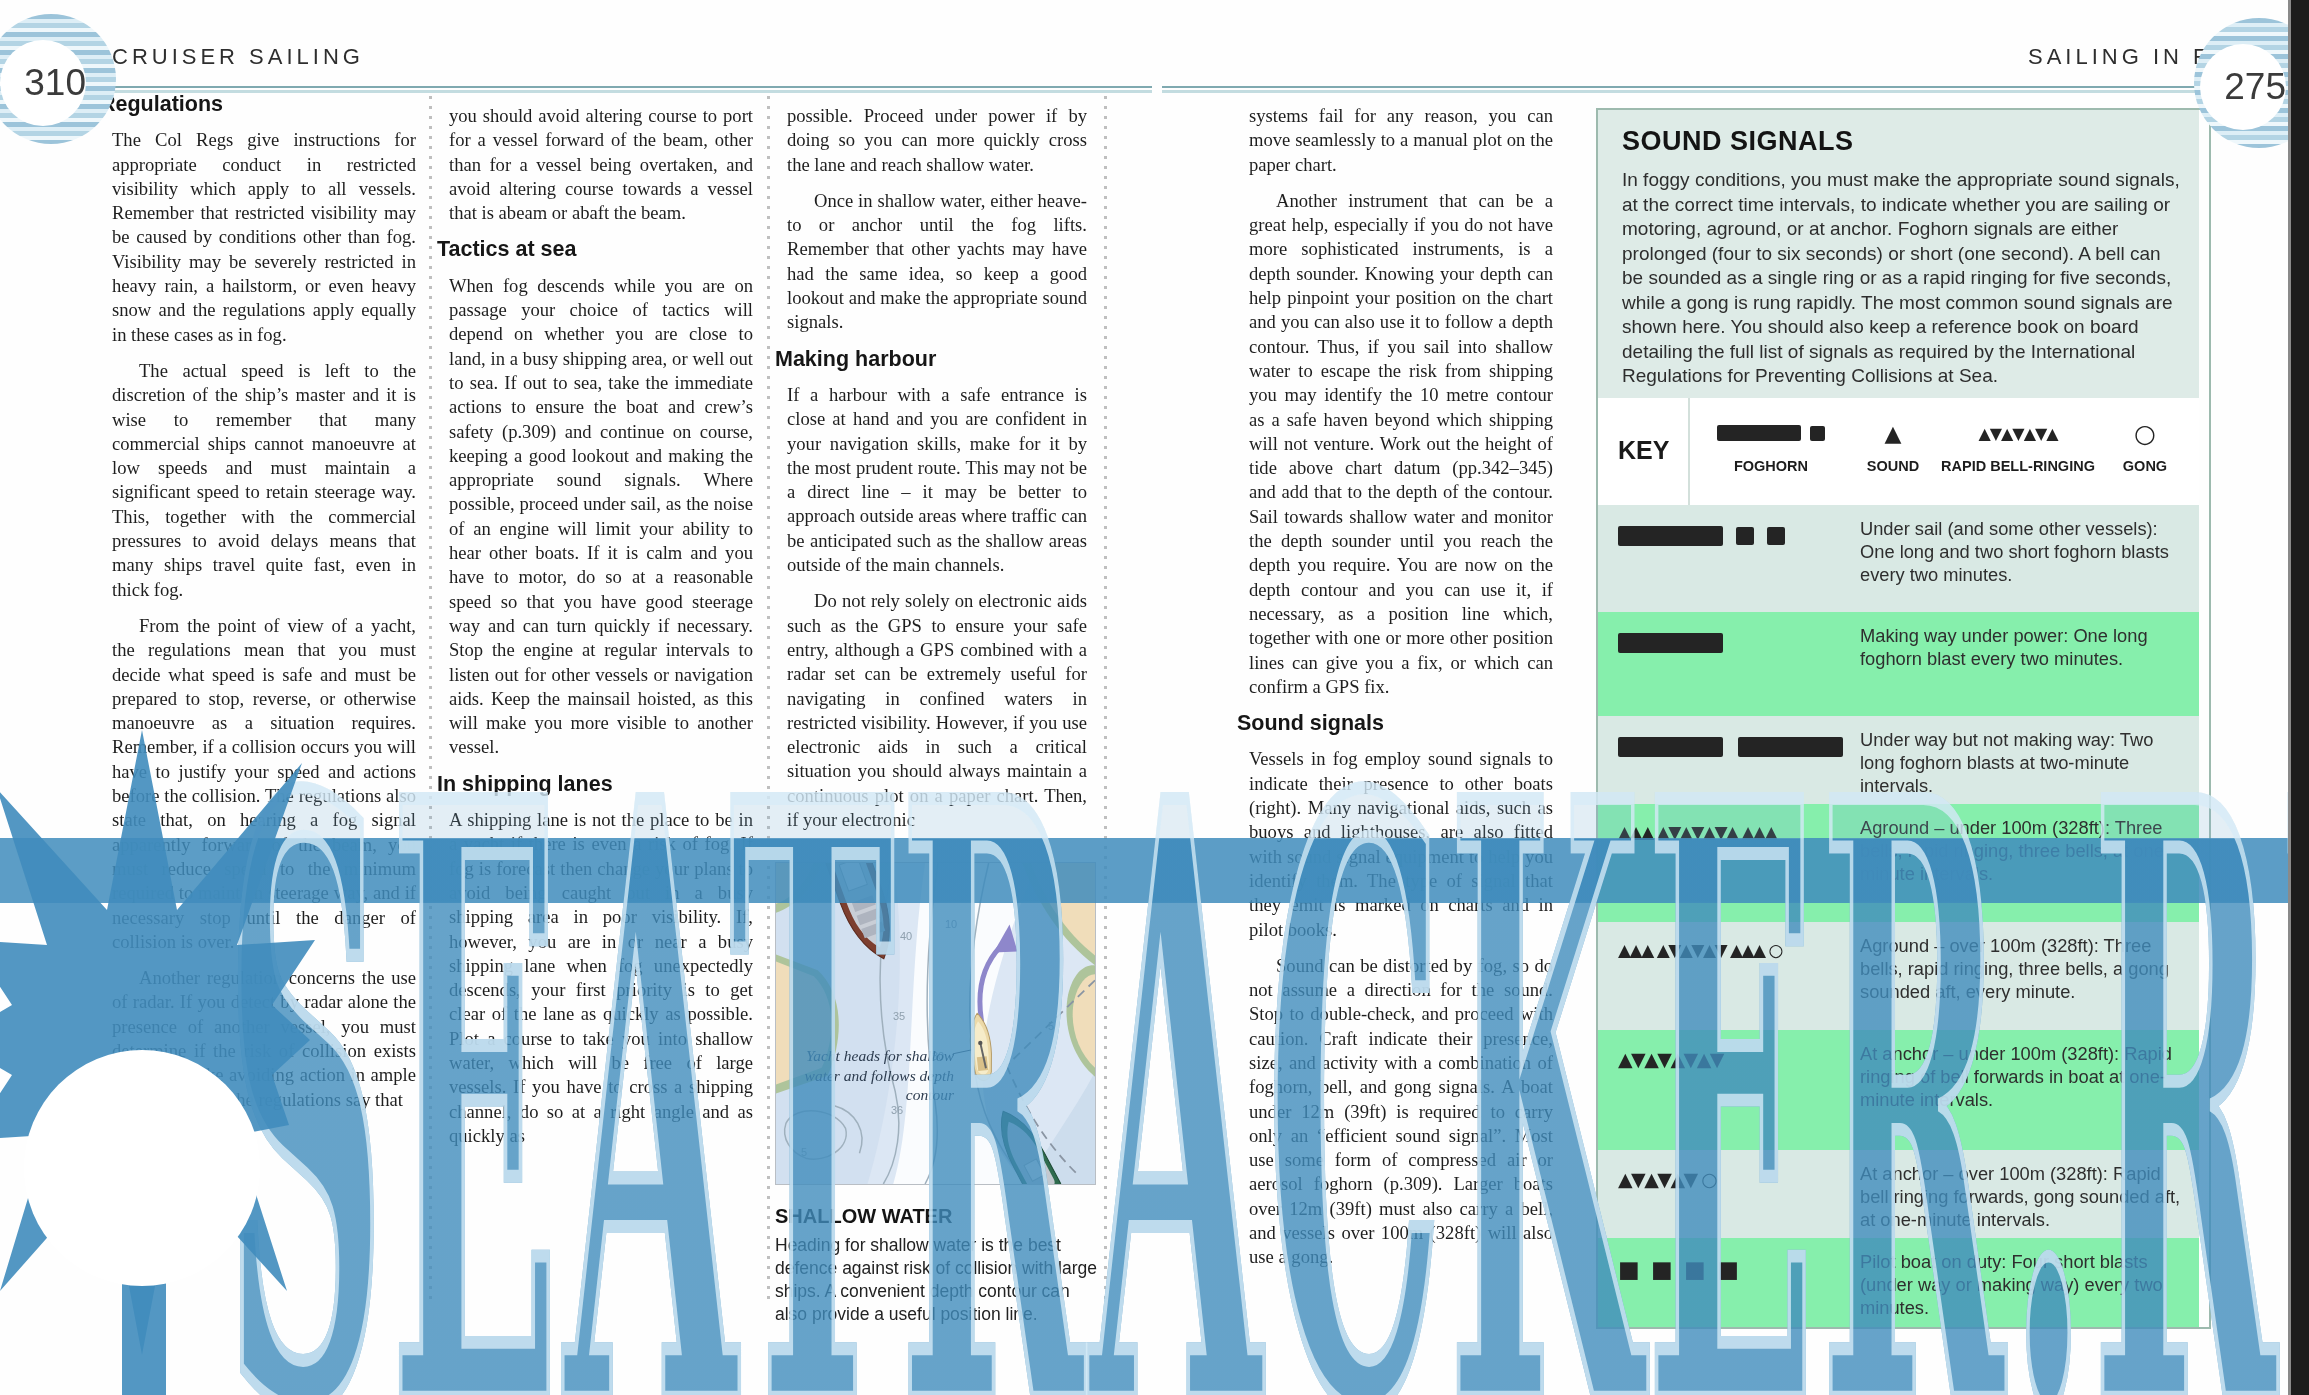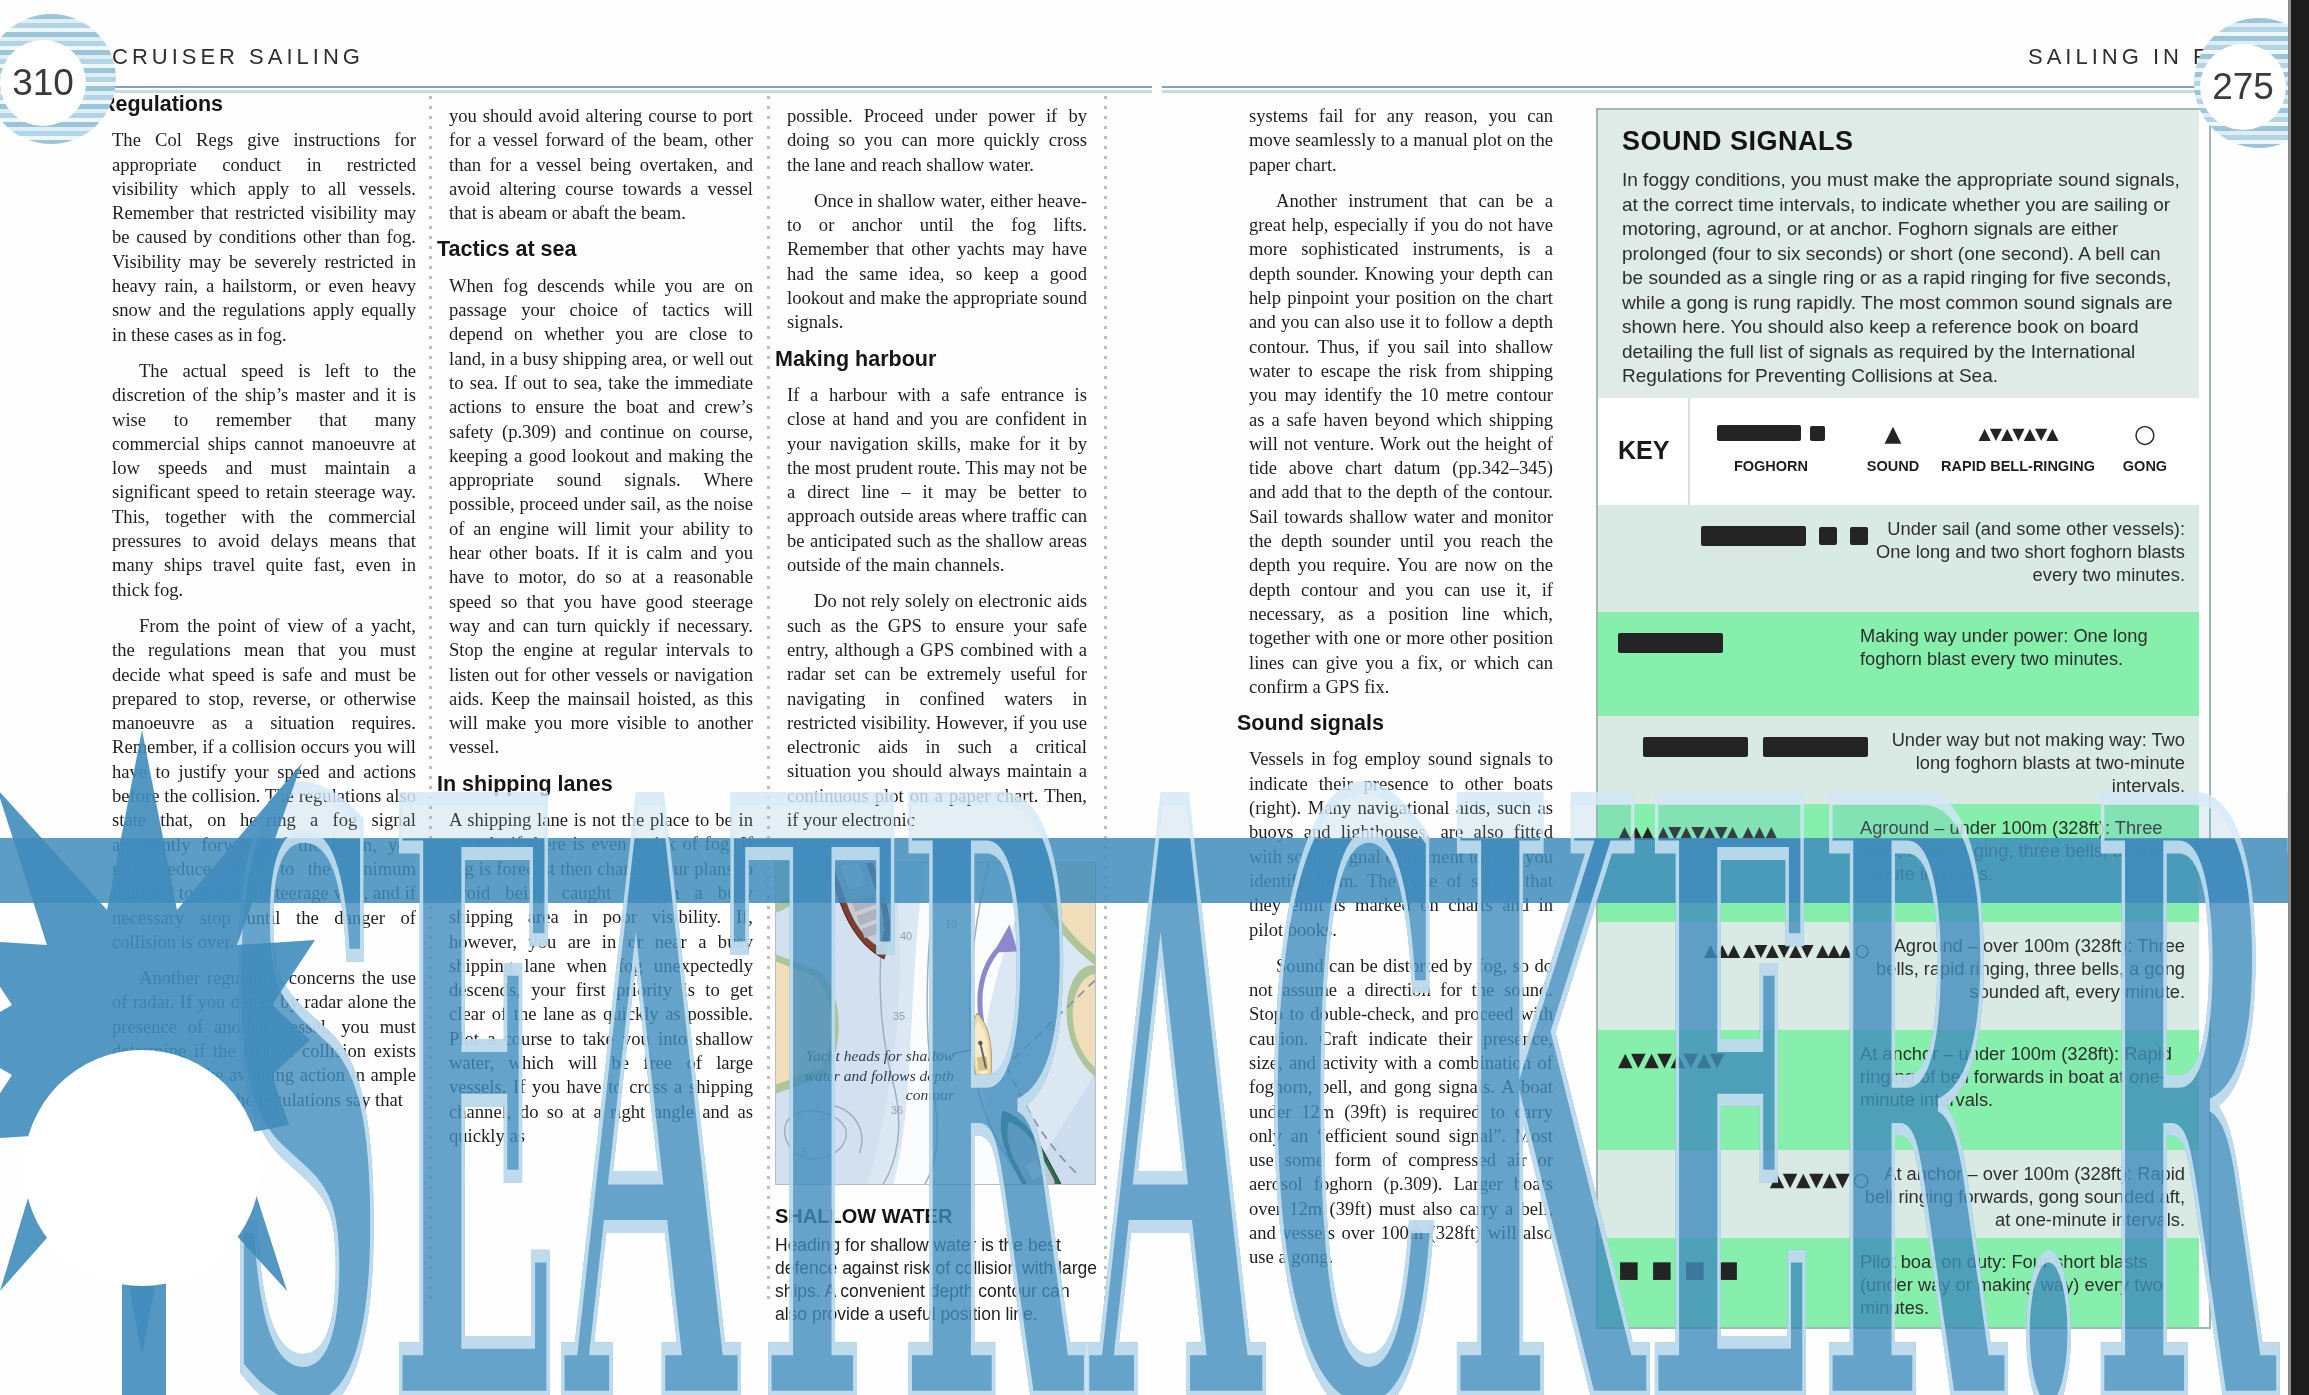--- a/index.html
+++ b/index.html
@@ -6,21 +6,21 @@
   #page{position:relative;width:2309px;height:1395px;background:#fefefe;overflow:hidden;
         font-family:"Liberation Serif","DejaVu Serif",serif;color:#1e1e1e;}
   
   .runhead{position:absolute;top:44px;font-family:"Liberation Sans","DejaVu Sans",sans-serif;
            font-size:22px;letter-spacing:4px;color:#2e2e2e;z-index:3;}
   .rule-dark{position:absolute;top:86px;height:2px;background:#7fa9b0;z-index:2;}
   .rule-light{position:absolute;top:90px;height:3px;background:#c3dce0;z-index:2;}
   .stripe-circle{position:absolute;width:130px;height:130px;border-radius:50%;z-index:3;
      background:repeating-linear-gradient(180deg,#9cc4da 0 5px,#ddeef6 5px 9px,#b3d4e4 9px 14px,#eef7fb 14px 18px);}
   .num-circle{position:absolute;width:86px;height:86px;border-radius:50%;background:#ffffff;z-index:4;
-     display:flex;align-items:center;justify-content:center;
+     display:flex;align-items:center;justify-content:flex-end;
      font-family:"Liberation Sans","DejaVu Sans",sans-serif;font-size:37px;color:#3b3b3b;}
   
   .col{position:absolute;width:328px;font-size:18.6px;line-height:24.3px;text-align:justify;z-index:1;}
   .col p{margin:12px;}
   .col p.ind{text-indent:27px;}
   .colhead{font-family:"Liberation Sans","DejaVu Sans",sans-serif;font-weight:bold;
            font-size:21.5px;color:#161616;margin:9px 0 3px 0;text-align:left;}
   .dotsep{position:absolute;top:96px;height:1204px;width:3px;z-index:1;
      background:repeating-linear-gradient(to bottom,#bfbfbf 0 3px,transparent 3px 10px);}
   
@@ -48,21 +48,21 @@
   #keysep{position:absolute;left:90px;top:0;width:2px;height:107px;background:#d3e0db;}
   .keyitem{position:absolute;top:14px;text-align:center;color:#242424;}
   .keyitem .kicon{height:42px;display:flex;align-items:center;justify-content:center;
       font-family:"DejaVu Sans",sans-serif;}
   .keyitem .klabel{font-family:"Liberation Sans","DejaVu Sans",sans-serif;font-weight:bold;
       font-size:14.5px;color:#1d1d1d;margin-top:4px;}
   .kbar{width:84px;height:16px;background:#242424;border-radius:2px;display:inline-block;}
   .ksq{width:15px;height:15px;background:#242424;border-radius:2px;display:inline-block;margin-left:9px;}
   #rows{position:absolute;left:0;top:395px;width:601px;}
   .srow{position:relative;width:601px;}
-  .srow.dark{background:#d9e9e4;text-align:right;}
+  .srow.dark{background:#d9e9e4;}
   .srow.light{background:#86efac;}
   .sig{position:absolute;left:20px;top:18px;width:250px;color:#242424;
        font-family:"DejaVu Sans",sans-serif;font-size:19px;letter-spacing:-1.5px;white-space:nowrap;}
   .bar{display:inline-block;width:105px;height:20px;background:#242424;border-radius:2px;vertical-align:middle;}
   .sq{display:inline-block;width:18px;height:18px;background:#242424;border-radius:2px;
       vertical-align:middle;margin-left:13px;}
   .bar + .bar{margin-left:15px;}
   .stxt{position:absolute;left:262px;top:13px;width:325px;
       font-family:"Liberation Sans","DejaVu Sans",sans-serif;font-size:18.3px;line-height:22.8px;color:#2e2e2e;}
   

